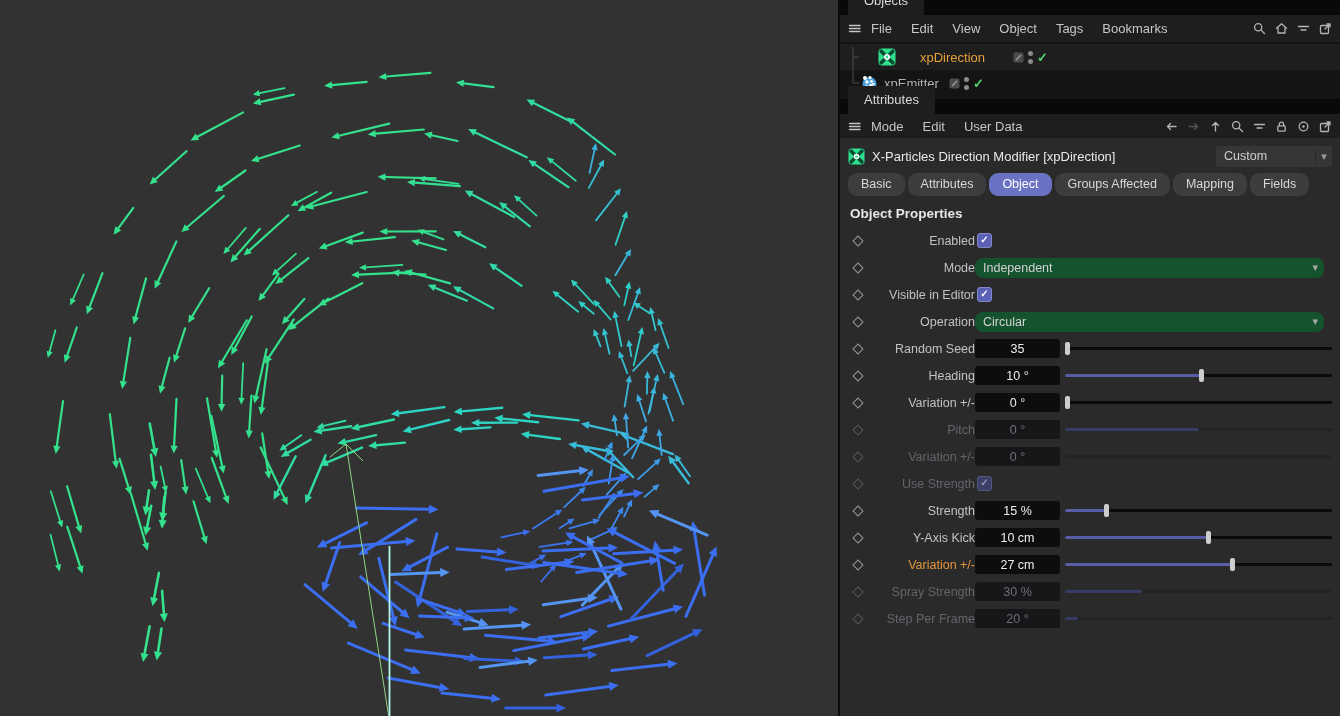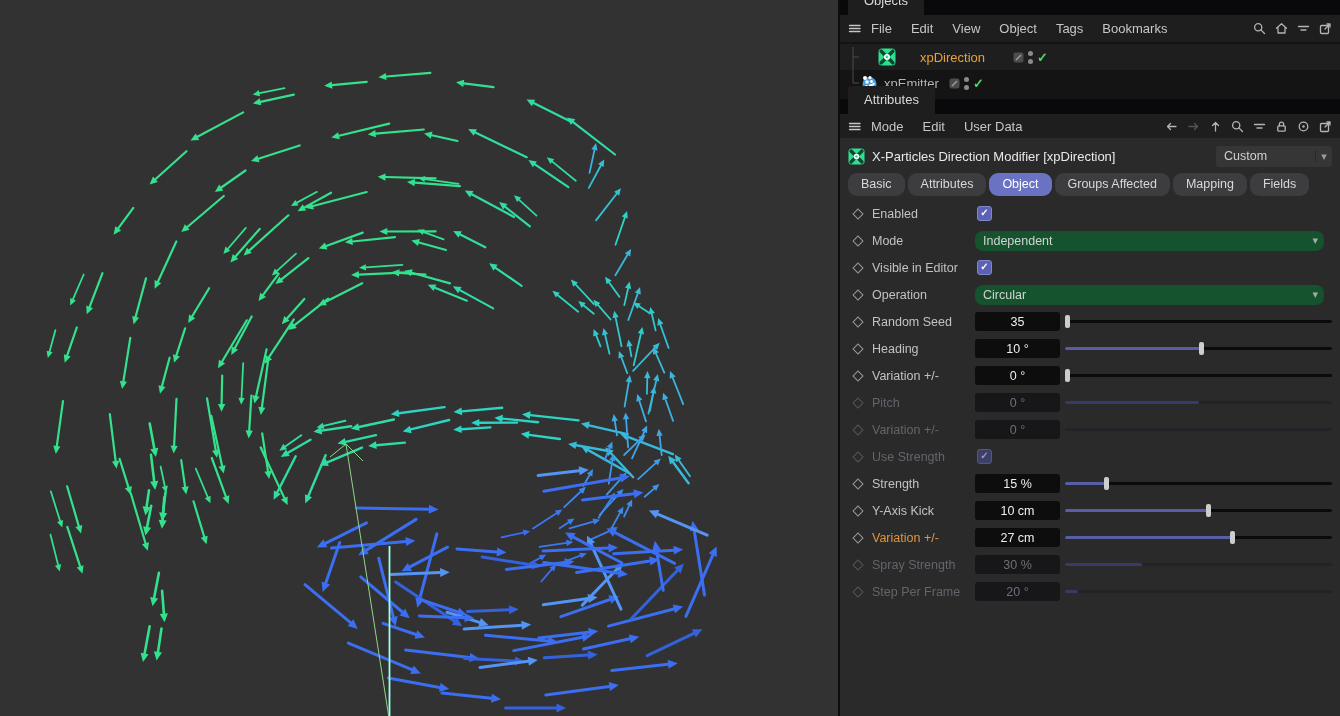--- a/index.html
+++ b/index.html
@@ -30,21 +30,21 @@
   .preset .pv{flex:1;padding-left:8px;}
   .preset .caret{width:16px;text-align:center;color:#9a9a9a;font-size:11px;border-left:1px solid #2a2a2a;}
   .tabrow{display:flex;flex-wrap:wrap;margin-top:4px;}
   .tbtn{background:#3d3d40;color:#d8d8d8;font-size:12.5px;padding:4px 13px 5px;border-radius:9px;margin:0 3px 4px 0;}
   .tbtn.active{background:#6a72c4;color:#fff;}
   .sheading{color:#e6e6e6;font-size:13.5px;font-weight:600;margin-top:6px;height:21px;padding-left:2px;}
   .prop-row{display:flex;align-items:center;height:27px;padding-left:6px;}
   .dia{width:18px;flex:none;display:flex;align-items:center;}
   .dia i{display:block;width:6px;height:6px;border:1px solid #999;transform:rotate(45deg);}
   .prop-row.dim .dia i{border-color:#55555c;}
-  .plabel{width:103px;flex:none;color:#c2c2c2;font-size:12.5px;white-space:nowrap;}
+  .plabel{width:103px;flex:none;color:#c2c2c2;font-size:12.5px;white-space:nowrap;text-align:right;}
   .prop-row.dim .plabel{color:#64646c;}
   .plabel.orange{color:#e2953c;}
   .checkbox{width:13px;height:13px;margin-left:2px;background:#5b61b4;border:1px solid #8187c9;border-radius:3px;color:#fff;
     font-size:10px;line-height:12px;text-align:center;font-weight:bold;}
   .checkbox.dim{background:#3c3f68;border-color:#55577e;color:#9a9ab4;}
   .dropdown{flex:1;height:20px;margin-right:8px;background:#14532d;border-radius:8px;display:flex;align-items:center;color:#d2d2d2;font-size:12.5px;}
   .dropdown .dv{flex:1;padding-left:8px;}
   .dropdown .caret{padding-right:6px;color:#a8a8a8;font-size:11px;}
   .valuebox{width:85px;height:19px;flex:none;background:#0d0d0d;border-radius:3px;color:#ededed;font-size:12.5px;
     display:flex;align-items:center;justify-content:center;}
@@ -731,20 +731,21 @@
       </div>
     </div>
     <div class="tabrow" id="attr-tabs">
         <div class="tbtn">Basic</div>
         <div class="tbtn">Attributes</div>
         <div class="tbtn active">Object</div>
         <div class="tbtn">Groups Affected</div>
         <div class="tbtn">Mapping</div>
         <div class="tbtn">Fields</div>
       </div>
+    <div class="sheading">Object Properties</div>
     <div id="prop-rows">
         <div class="prop-row">
           <span class="dia">
             <i></i>
           </span>
           <span class="plabel">Enabled</span>
           <div class="checkbox">✓</div>
         </div>
         <div class="prop-row">
           <span class="dia">

